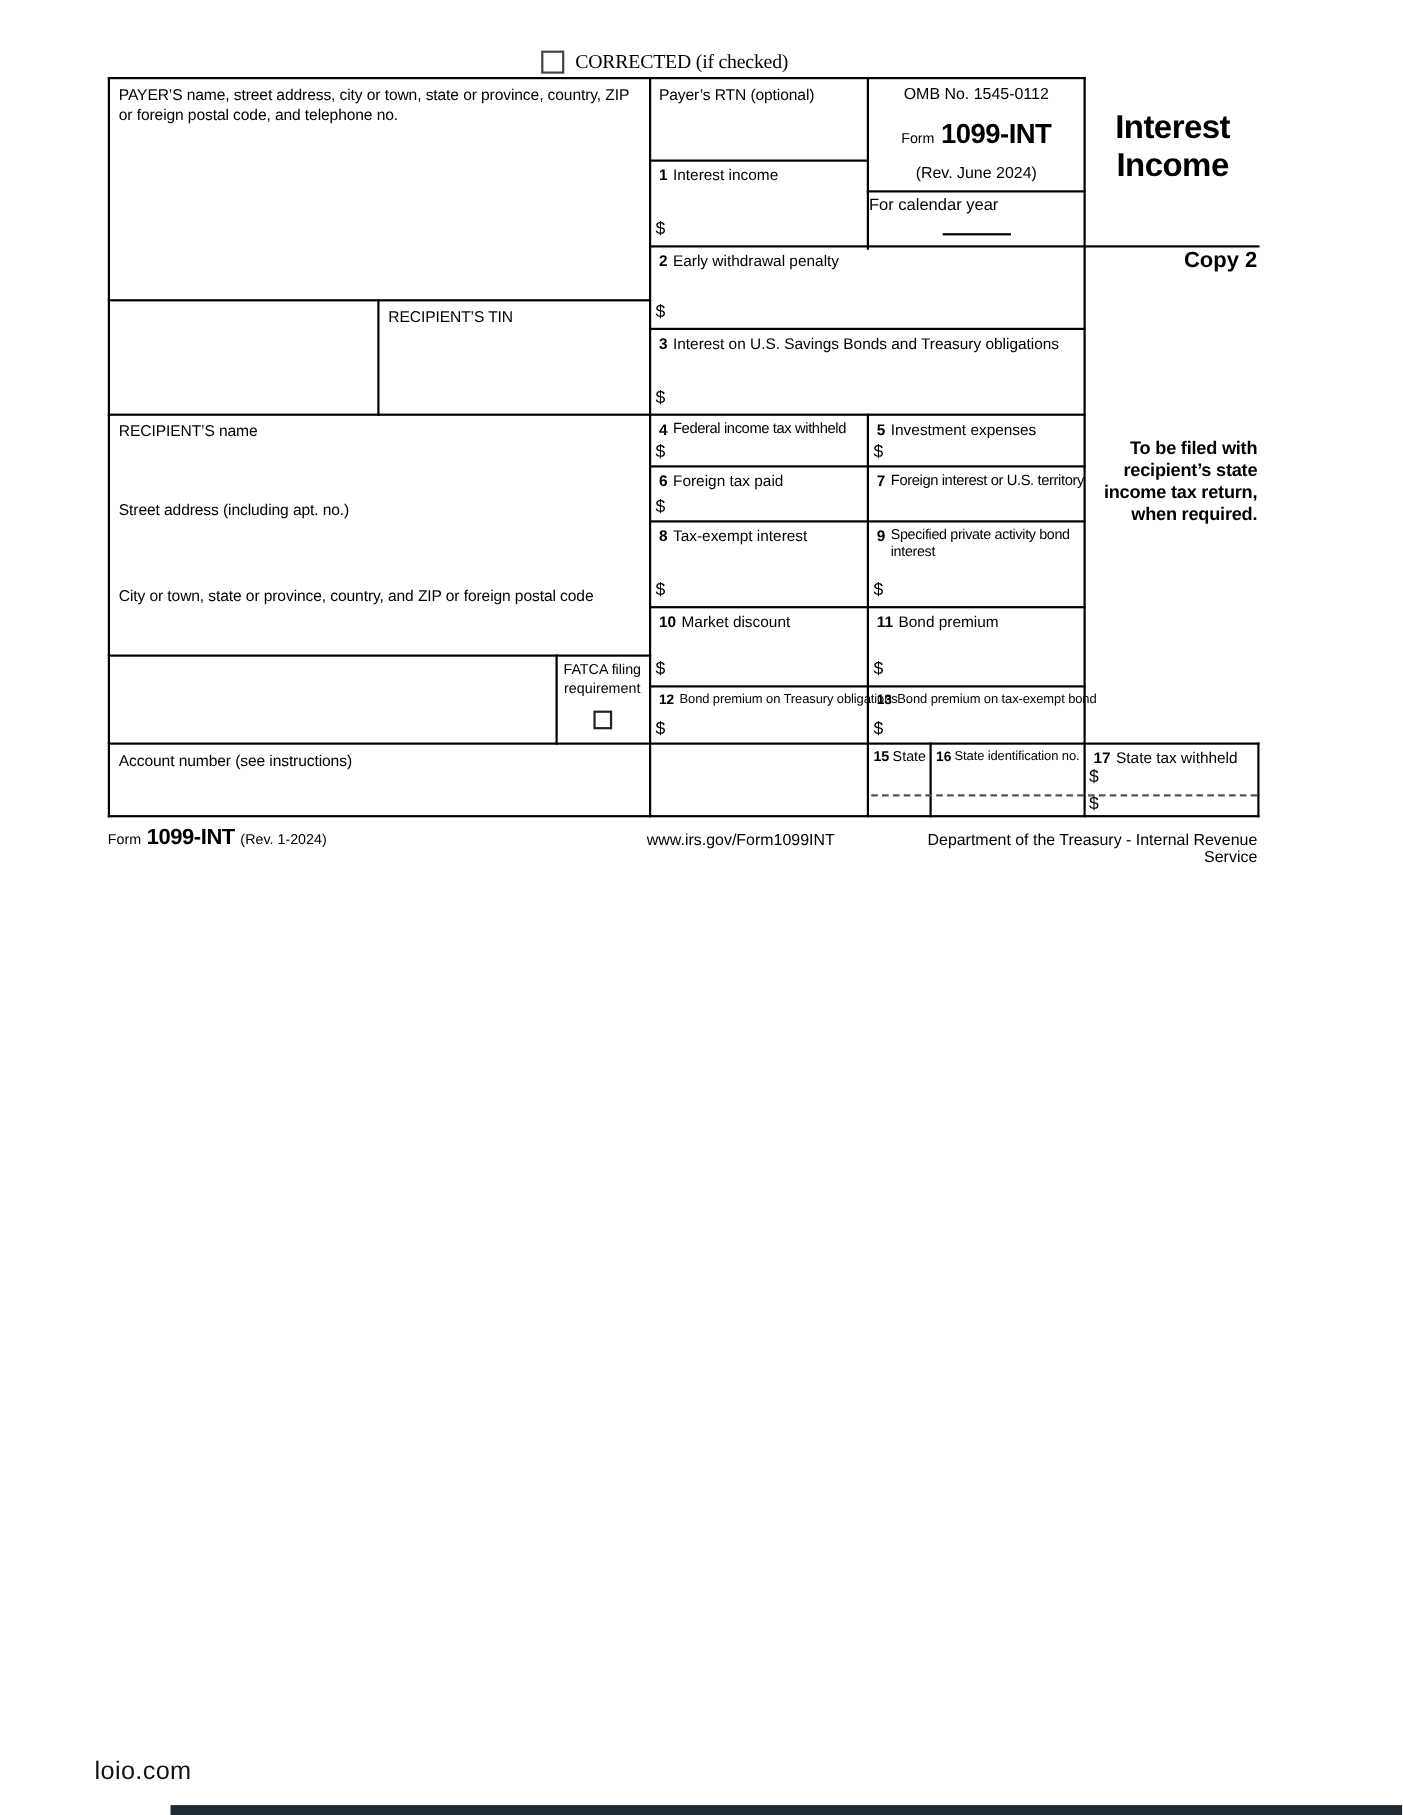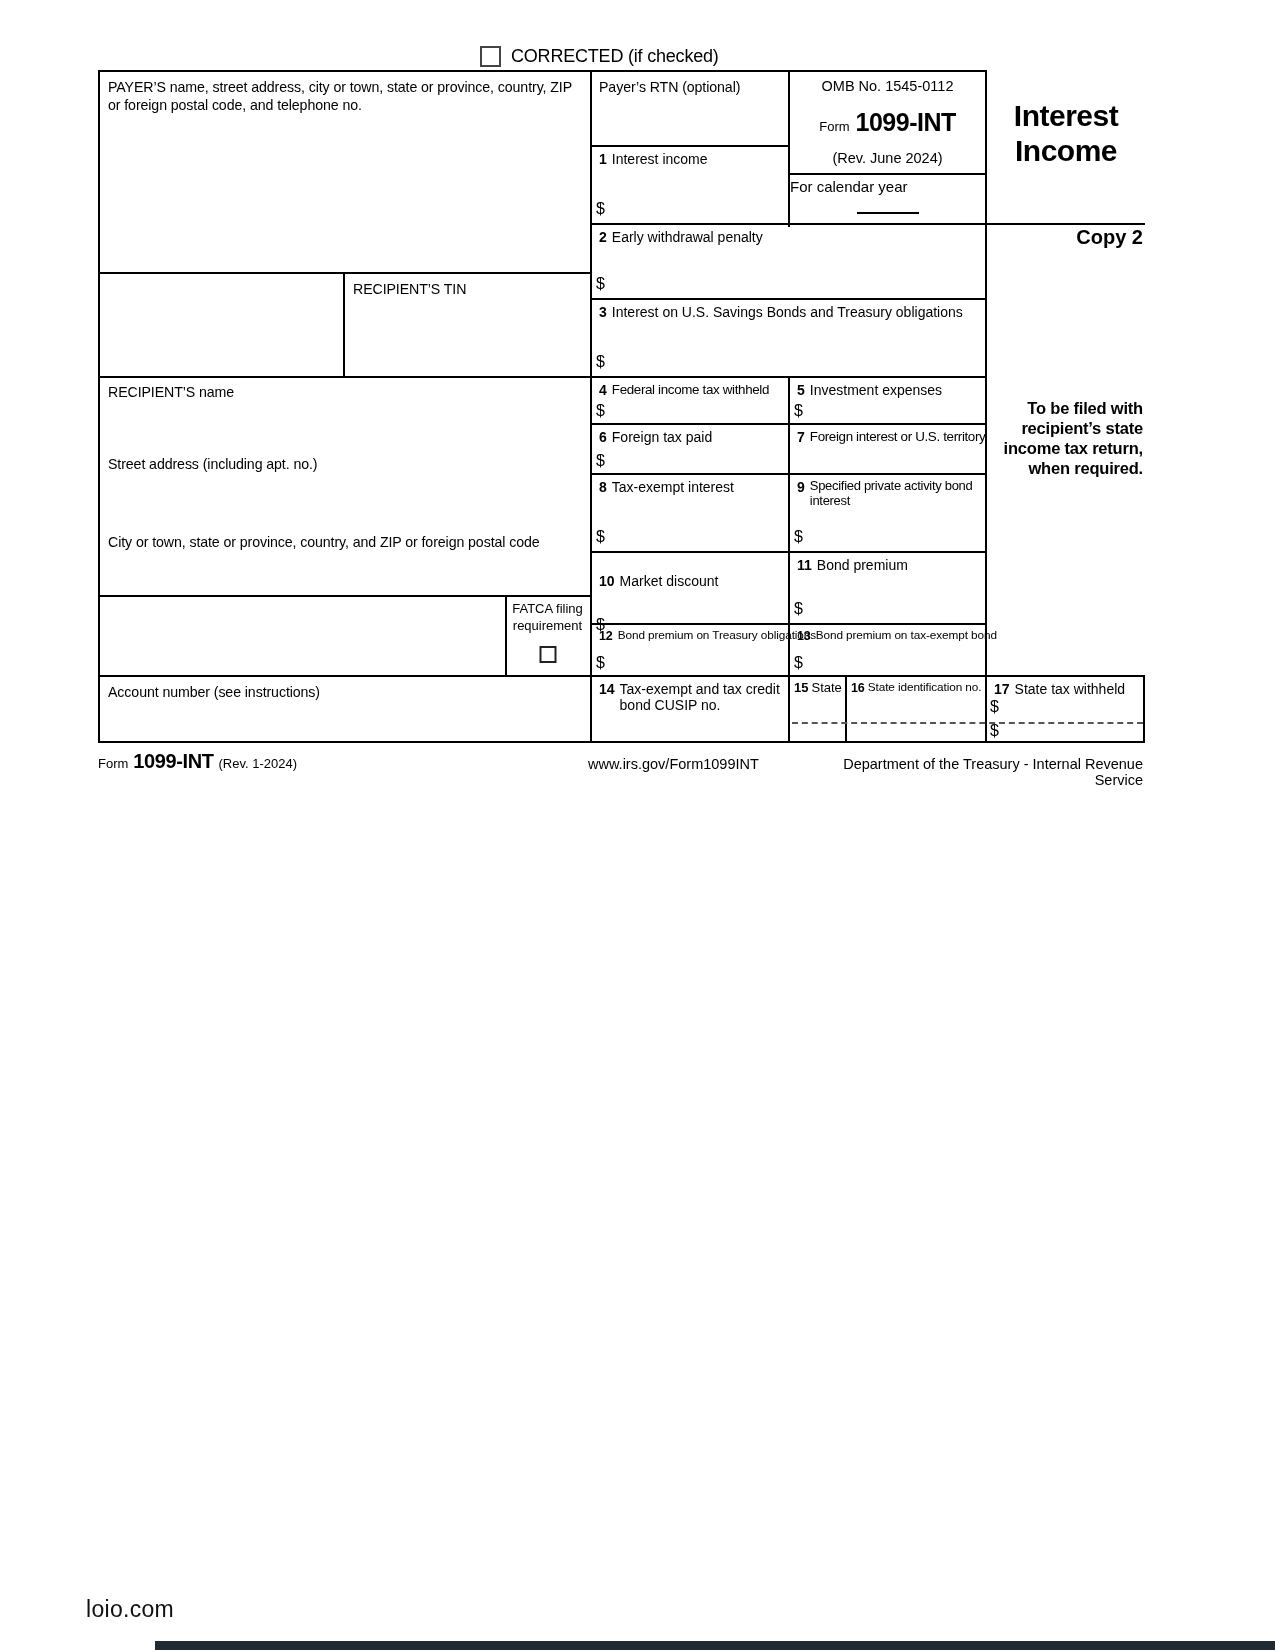--- a/index.html
+++ b/index.html
@@ -31,21 +31,21 @@
                  font-size:30px;font-weight:700;line-height:35px;letter-spacing:-0.5px;}
   .copy2{position:absolute;left:987px;top:226px;width:156px;text-align:right;font-size:20px;font-weight:700;}
   .filing-note{position:absolute;left:1001px;top:398px;width:142px;text-align:right;
                font-size:16.5px;font-weight:700;line-height:20px;letter-spacing:-0.2px;}
   .footer-item{position:absolute;font-size:14.5px;}
   .footer-left{display:flex;align-items:baseline;gap:5px;}
   .footer-big{font-size:20px;font-weight:700;letter-spacing:-0.4px;}
   .footer-small{font-size:13px;}
   .watermark{position:absolute;left:86px;top:1596px;font-size:23px;color:#111;letter-spacing:0.3px;}
   .bottom-bar{position:absolute;left:155px;top:1641px;width:1120px;height:9px;background:#202a35;}
-  .corrected{position:absolute;left:480px;top:46px;display:flex;align-items:center;gap:10px;}
+  .corrected{position:absolute;left:492px;top:46px;display:flex;align-items:center;gap:10px;font-family:Liberation Serif, serif;}
   .corrected-box{width:21px;height:21px;}
   .corrected-text{font-size:18px;letter-spacing:-0.2px;}
   .fatca-text{position:absolute;top:4px;left:0;right:0;text-align:center;font-size:13px;line-height:1.3;}
   .fatca-check{position:absolute;left:50%;transform:translateX(-50%);bottom:10px;width:17px;height:17px;border-color:#222;}
 </style>
 </head>
 <body>
 
 <div class="page">
 
@@ -181,21 +181,21 @@
     <span class="dollar">$</span>
   </div>
   <div class="cell" style="left:790px;top:475px;width:195px;height:74px;">
     <div class="blabel">
       <span class="bnum">9</span>
       <span class="btxt" style="width:175px;font-size:13px;letter-spacing:-0.3px;">Specified private activity bond interest</span>
     </div>
     <span class="dollar">$</span>
   </div>
 
-  <div class="cell" style="left:592px;top:553px;width:194px;height:68px;margin-top:16px;">
+  <div class="cell" style="left:592px;top:553px;width:194px;height:68px;">
     <div class="blabel">
       <span class="bnum">10</span>
       <span class="btxt">Market discount</span>
     </div>
     <span class="dollar">$</span>
   </div>
   <div class="cell" style="left:790px;top:553px;width:195px;height:68px;">
     <div class="blabel">
       <span class="bnum">11</span>
       <span class="btxt">Bond premium</span>
@@ -215,26 +215,20 @@
       <span class="bnum">13</span>
       <span class="btxt">Bond premium on tax-exempt bond</span>
     </div>
     <span class="dollar" style="bottom:2px;">$</span>
   </div>
 
   <div class="cell" style="left:100px;top:677px;width:488px;height:64px;">
     <div class="lbl" style="left:8px;top:6px;text-align:right;">Account number (see instructions)</div>
   </div>
 
-  <div class="cell" style="left:592px;top:677px;width:194px;height:64px;">
-    <div class="blabel">
-      <span class="bnum">14</span>
-      <span class="btxt" style="width:164px;">Tax-exempt and tax credit bond CUSIP no.</span>
-    </div>
-  </div>
 
   <div class="cell" style="left:790px;top:677px;width:53px;height:64px;text-decoration:underline;">
     <div class="blabel" style="left:4px;gap:3px;font-size:13px;">
       <span class="bnum">15</span>
       <span class="btxt">State</span>
     </div>
   </div>
 
   <div class="cell" style="left:847px;top:677px;width:136px;height:64px;">
     <div class="blabel cond" style="left:4px;gap:3px;">

